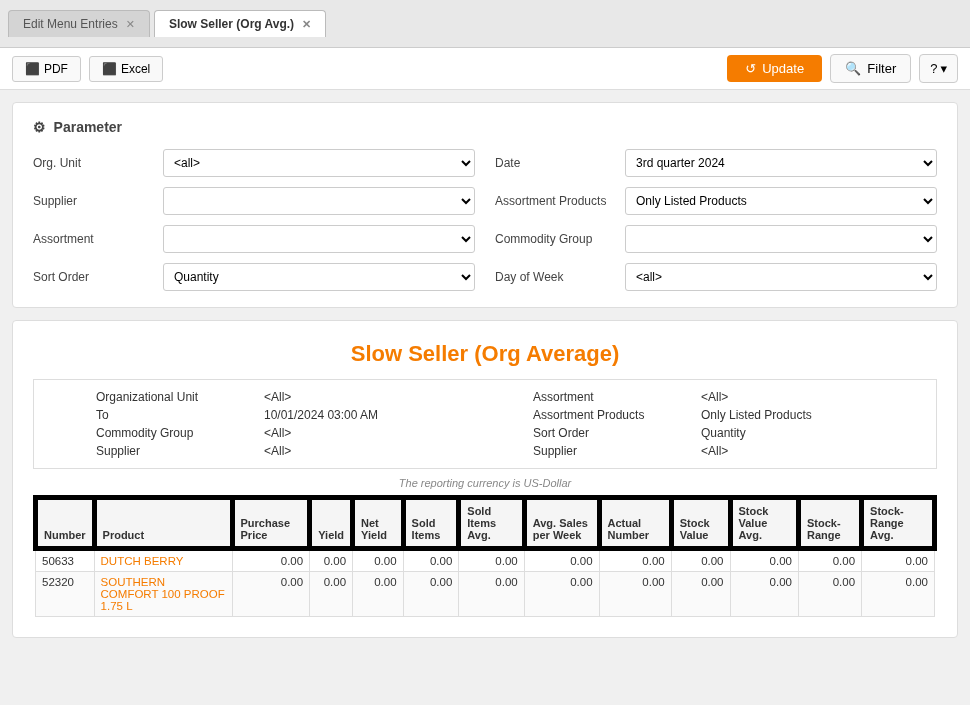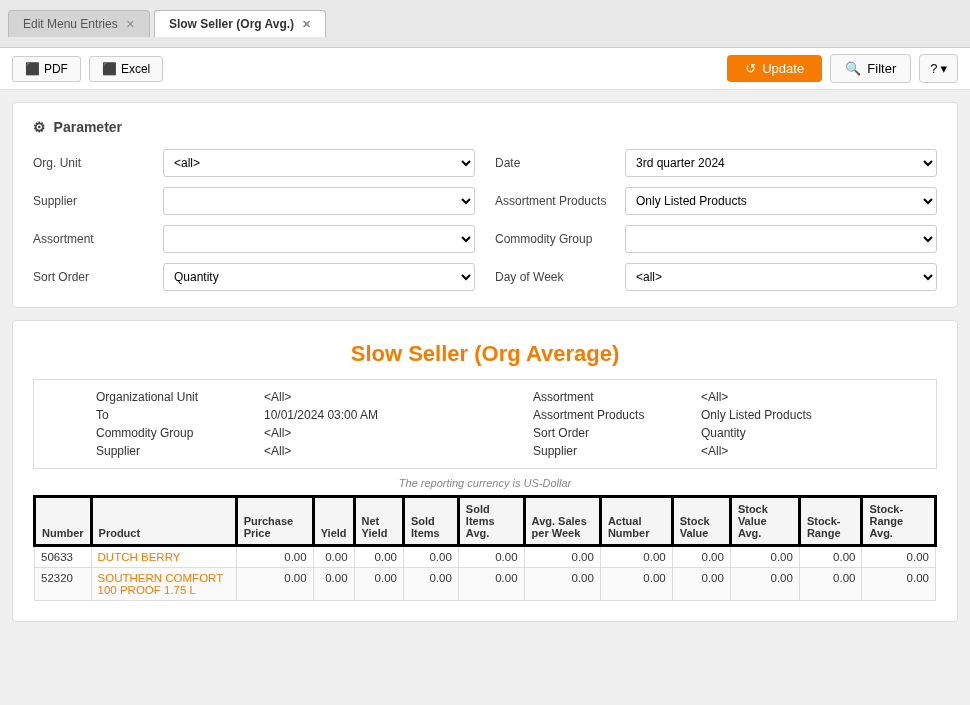--- a/index.html
+++ b/index.html
@@ -182,21 +182,21 @@
     }
 
     
     .report-table {
       width: 100%;
       border-collapse: collapse;
       font-size: 11.5px;
     }
     .report-table th {
       background: #f5f5f5;
-      border: 3px solid #000000;
+      border: 5px solid #000000;
       padding: 5px 6px;
       text-align: left;
       font-weight: bold;
       vertical-align: bottom;
       font-size: 11px;
     }
     .report-table td {
       border: 1px solid #ddd;
       padding: 4px 6px;
       vertical-align: top;

